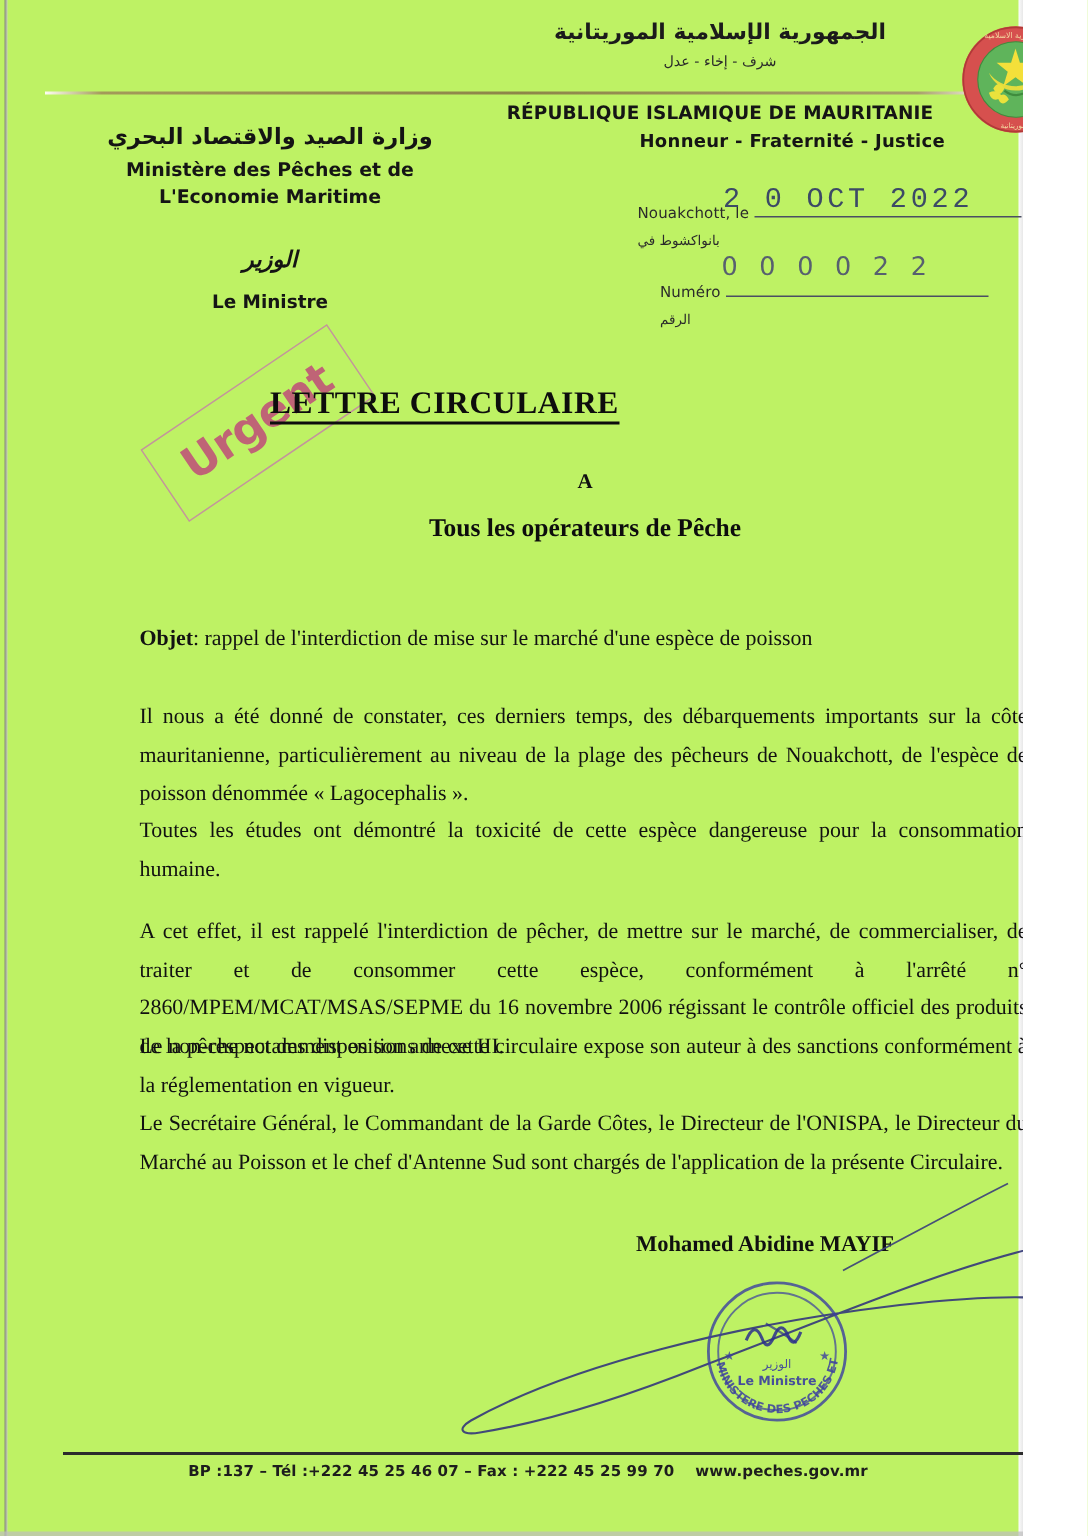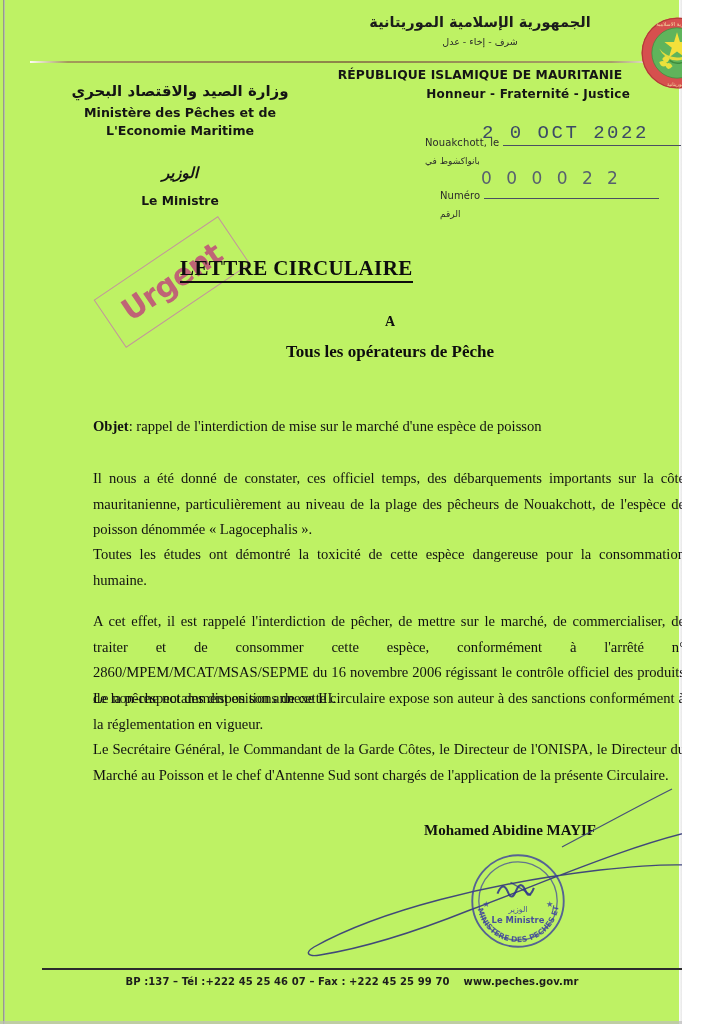--- a/index.html
+++ b/index.html
@@ -364,21 +364,21 @@
   </div>
 
   <div class="doc-title"><span>LETTRE CIRCULAIRE</span></div>
   <div class="doc-to">A</div>
   <div class="doc-recipient">Tous les opérateurs de Pêche</div>
 
   <div class="objet">
     <b>Objet</b><span>: rappel de l'interdiction de mise sur le marché d'une espèce de poisson</span>
   </div>
 
-  <div class="body-block p1">Il nous a été donné de constater, ces officiel temps, des débarquements importants sur la côte mauritanienne, particulièrement au niveau de la plage des pêcheurs de Nouakchott, de l'espèce de poisson dénommée « Lagocephalis ».</div>
+  <div class="body-block p1">Il nous a été donné de constater, ces derniers temps, des débarquements importants sur la côte mauritanienne, particulièrement au niveau de la plage des pêcheurs de Nouakchott, de l'espèce de poisson dénommée « Lagocephalis ».</div>
   <div class="body-block p2">Toutes les études ont démontré la toxicité de cette espèce dangereuse pour la consommation humaine.</div>
   <div class="body-block p3">A cet effet, il est rappelé l'interdiction de pêcher, de mettre sur le marché, de commercialiser, de traiter et de consommer cette espèce, conformément à l'arrêté n° 2860/MPEM/MCAT/MSAS/SEPME du 16 novembre 2006 régissant le contrôle officiel des produits de la pêche notamment en son annexe III.</div>
   <div class="body-block p4">Le non-respect des dispositions de cette circulaire expose son auteur à des sanctions conformément à la réglementation en vigueur.</div>
   <div class="body-block p5">Le Secrétaire Général, le Commandant de la Garde Côtes, le Directeur de l'ONISPA, le Directeur du Marché au Poisson et le chef d'Antenne Sud sont chargés de l'application de la présente Circulaire.</div>
 
   <div class="sig-name">Mohamed Abidine MAYIF</div>
 
   <svg class="sig-flourish" viewBox="0 0 410 185">
     <path d="M398 55 C330 70 250 105 170 135 C120 155 70 172 20 180 C8 182 4 178 14 172 C80 135 190 108 300 95 C345 90 385 88 408 92" fill="none" stroke="#3a3f7a" stroke-width="1.4" opacity="0.95"></path>
     <path d="M372 14 C340 30 300 52 262 72" fill="none" stroke="#3a3f7a" stroke-width="1.2" opacity="0.9"></path>

